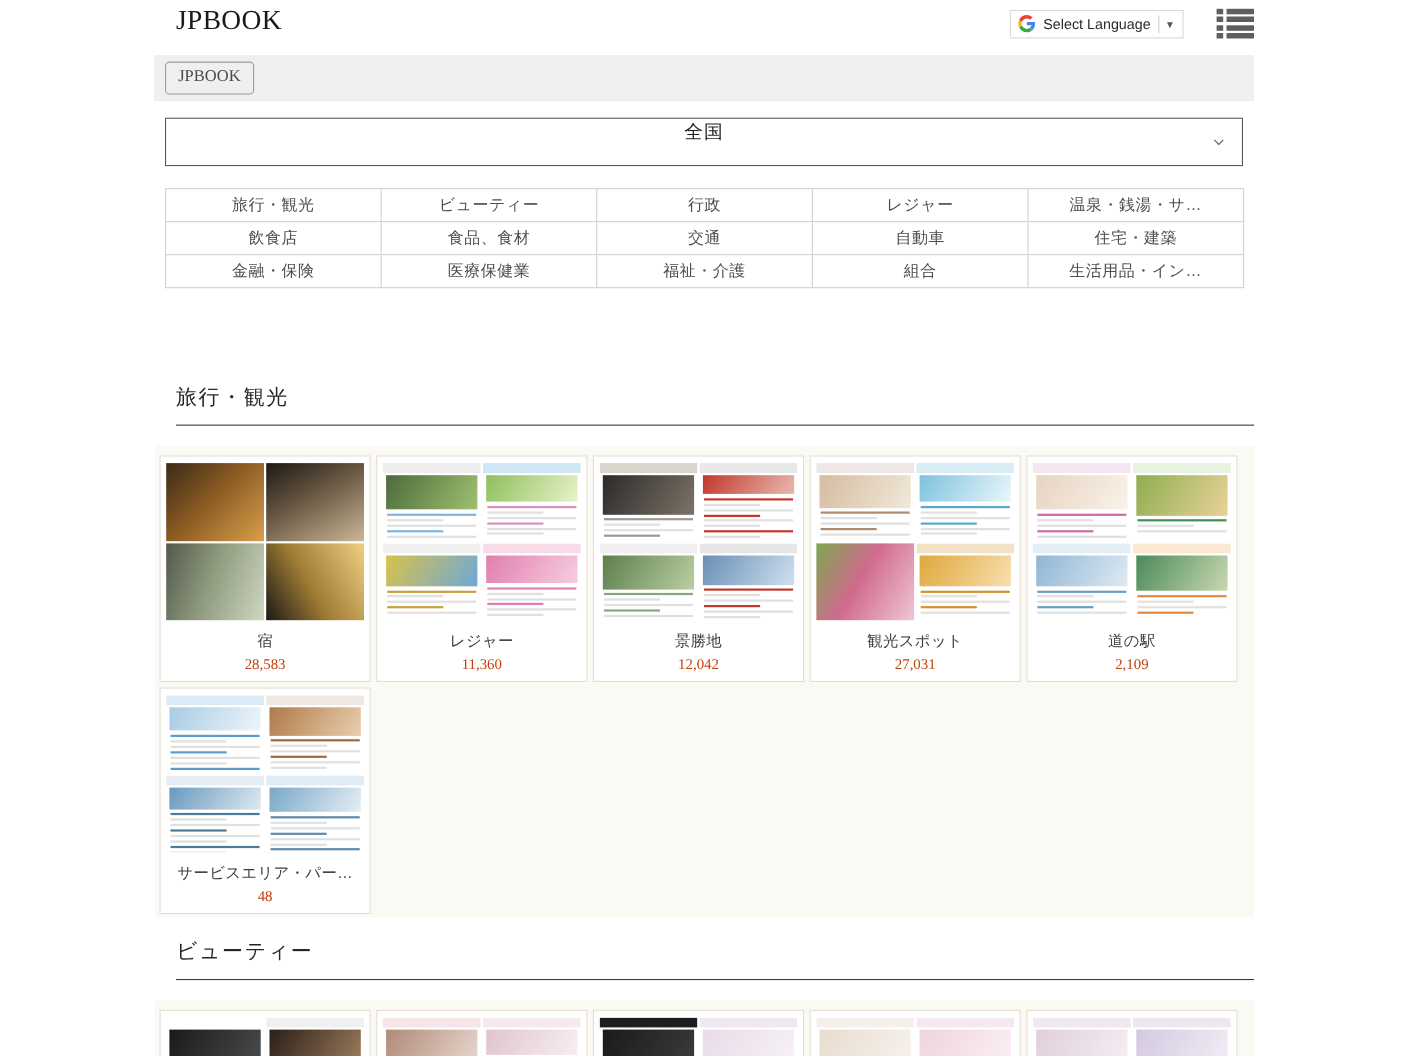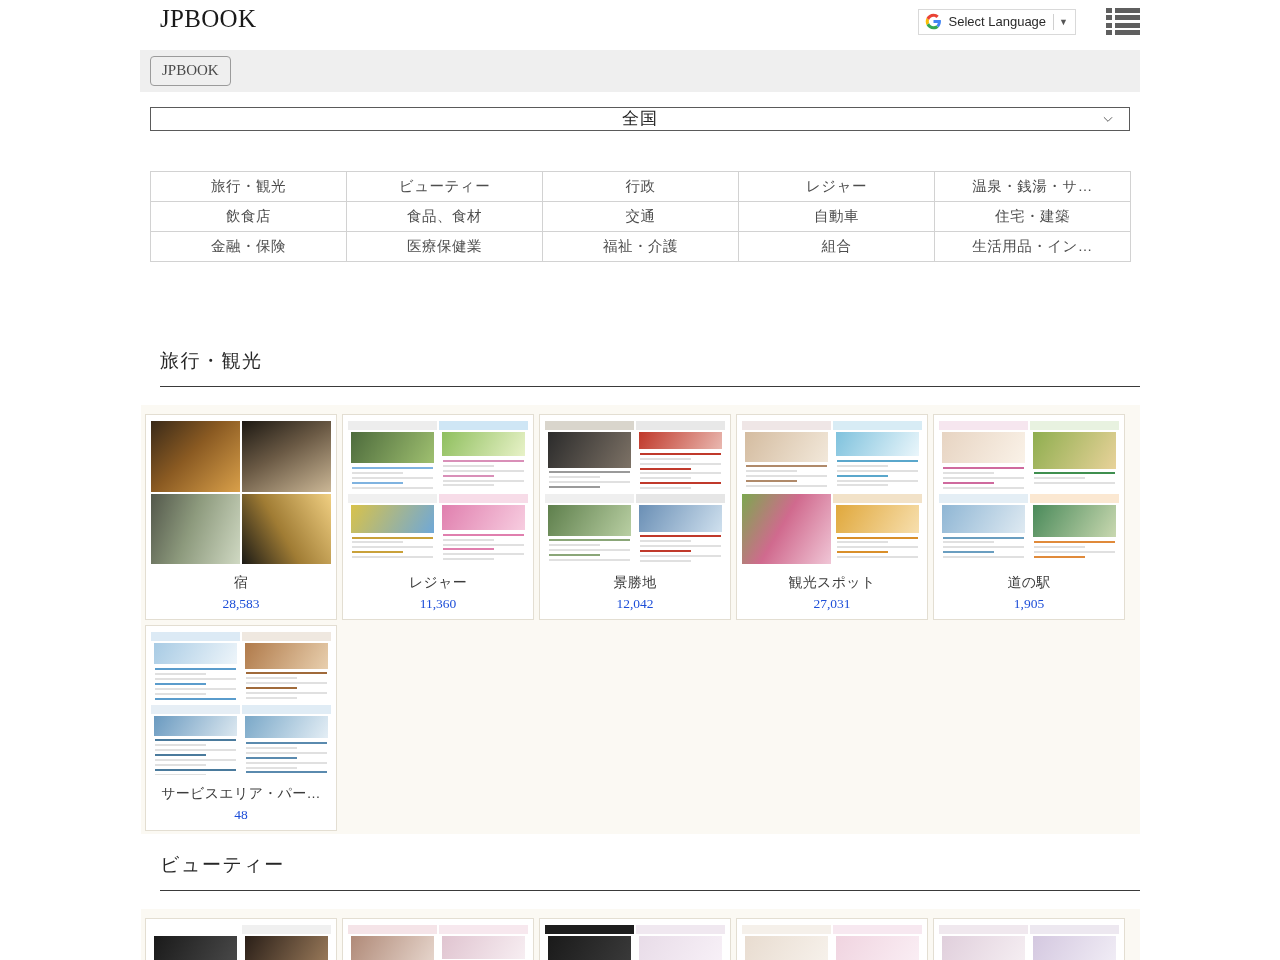--- a/index.html
+++ b/index.html
@@ -84,25 +84,25 @@
     font-family: "Liberation Serif", "DejaVu Serif", serif;
     font-size: 15px;
     color: #4a4a4a;
     cursor: pointer;
   }
 
   
   .region-select {
     position: absolute;
     left: 150px; top: 107px;
-    width: 980px; height: 24px;
+    width: 980px; height: 44px;
     border: 1px solid #5a5a5a;
     background: #fff;
     display: flex;
-    align-items: flex-end;
+    align-items: flex-start;
     justify-content: center;
     cursor: pointer;
   }
   .region-label {
     font-size: 17px;
     color: #222;
     letter-spacing: 1px;
   }
   .region-caret {
     position: absolute;
@@ -197,21 +197,21 @@
     margin-top: 10px;
     white-space: nowrap;
     overflow: hidden;
     text-overflow: ellipsis;
     letter-spacing: 0.3px;
   }
   .card-count {
     text-align: center;
     font-family: "Liberation Serif", "DejaVu Serif", serif;
     font-size: 13.5px;
-    color: #1d4ed8;
+    color: #c2410c;
     margin-top: 4px;
   }
   .site-shot { background: #fff; position: relative; }
   .strip { position:absolute; left:4%; right:4%; background:#d8d8d8; height:2px; }
 </style>
 </head>
 <body>
 
 <div class="page">
 
@@ -457,21 +457,21 @@
             <div class="cell site-shot" style="background: rgb(255, 255, 255);">
               <div style="position: absolute; left: 0px; right: 0px; top: 0px; height: 13%; background: rgb(251, 232, 210);"></div>
               <div style="position: absolute; left: 3%; right: 3%; top: 16%; height: 46%; background: linear-gradient(120deg, rgb(74, 138, 90), rgb(201, 216, 176));"></div>
               <div class="strip" style="top: 67%; background: rgb(224, 138, 58);"></div>
               <div class="strip" style="top: 74%; background: rgb(224, 224, 224); right: 38%;"></div>
               <div class="strip" style="top: 81%; background: rgb(224, 224, 224);"></div>
               <div class="strip" style="top: 88%; background: rgb(224, 138, 58); right: 38%;"></div>
             </div>
           </div>
           <div class="card-title">道の駅</div>
-          <div class="card-count">1,905</div>
+          <div class="card-count">2,109</div>
         </div>
         <div class="card">
           <div class="thumb">
             <div class="cell site-shot" style="background: rgb(255, 255, 255);">
               <div style="position: absolute; left: 0px; right: 0px; top: 0px; height: 13%; background: rgb(220, 234, 245);"></div>
               <div style="position: absolute; left: 3%; right: 3%; top: 16%; height: 30%; background: linear-gradient(120deg, rgb(168, 203, 228), rgb(238, 245, 250));"></div>
               <div class="strip" style="top: 51%; background: rgb(90, 156, 204);"></div>
               <div class="strip" style="top: 58%; background: rgb(224, 224, 224); right: 38%;"></div>
               <div class="strip" style="top: 65%; background: rgb(224, 224, 224);"></div>
               <div class="strip" style="top: 72%; background: rgb(90, 156, 204); right: 38%;"></div>

